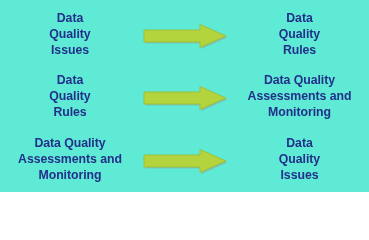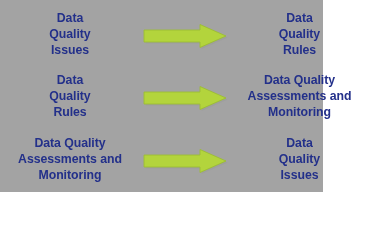--- a/index.html
+++ b/index.html
@@ -8,23 +8,23 @@
   }
   body {
     width: 369px;
     height: 192px;
     background: #ffffff;
     font-family: "Liberation Sans", sans-serif;
     overflow: hidden;
   }
   #diagram {
     position: relative;
-    width: 323px;
+    width: 369px;
     height: 192px;
-    background: #a3a3a3;
+    background: #5eead4;
   }
   .row {
     position: absolute;
     left: 0;
     width: 369px;
     display: flex;
     align-items: center;
     justify-content: space-between;
   }
   .row-0 { top: 4px;   height: 60px; }

